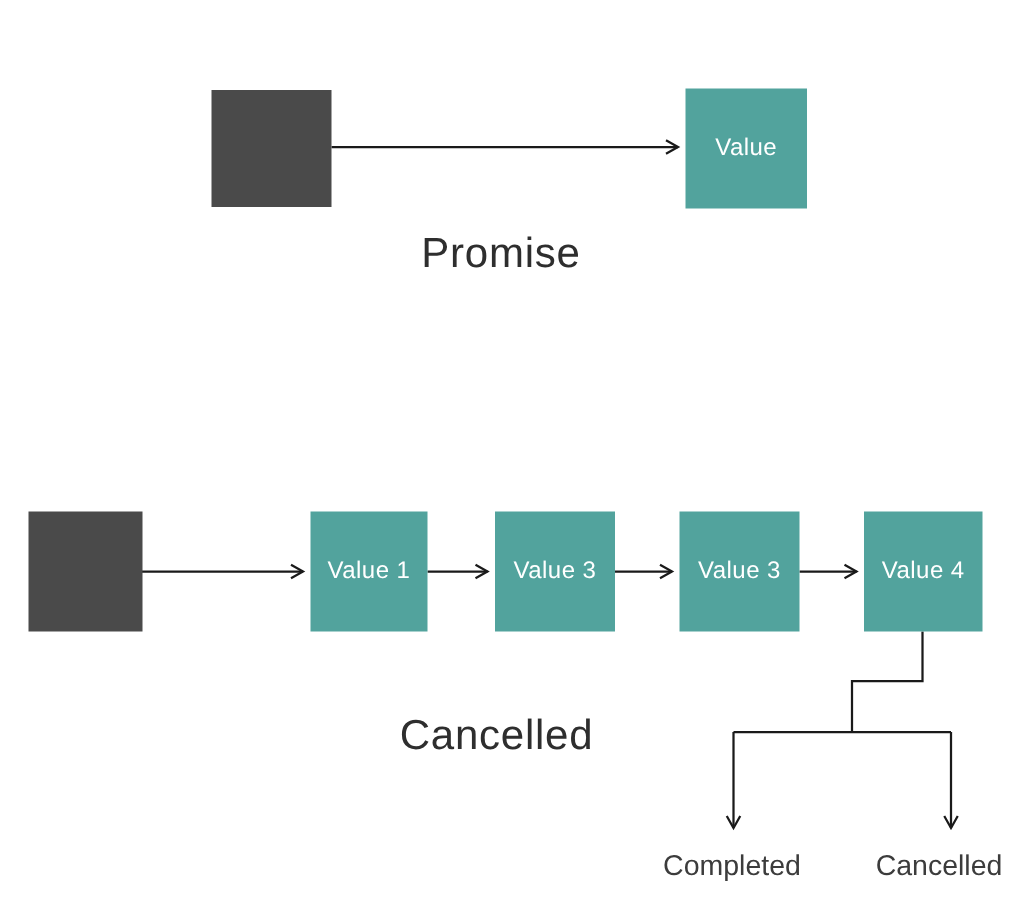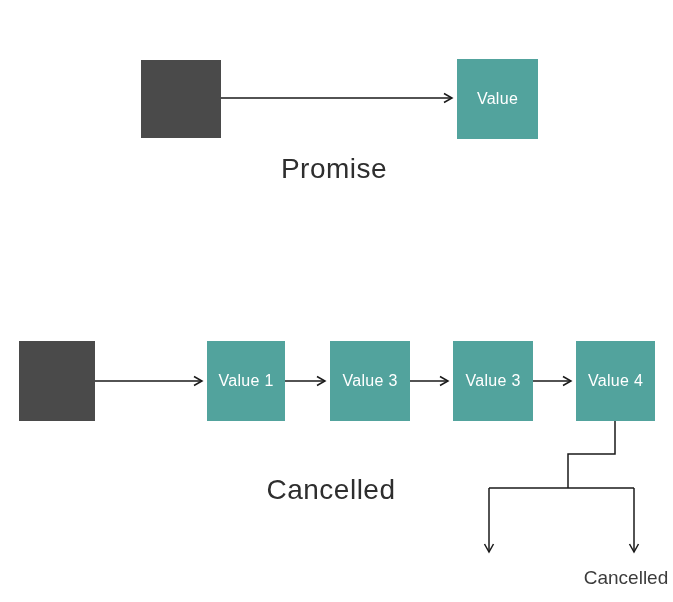--- a/index.html
+++ b/index.html
@@ -111,16 +111,17 @@
   <div class="box teal" style="left:453px; top:341px; width:80px; height:80px;">
     <span class="box-label">Value 3</span>
   </div>
 
   <div class="box teal" style="left:576px; top:341px; width:79px; height:80px;text-align:right;">
     <span class="box-label">Value 4</span>
   </div>
 
   <div class="section-label" style="left:231px; top:474px; width:200px;">Cancelled</div>
 
+  <div class="terminal-label" style="left:408px; top:567px; width:160px;">Completed</div>
 
   <div class="terminal-label" style="left:546px; top:567px; width:160px;">Cancelled</div>
 
 </div>
 
 </body></html>

